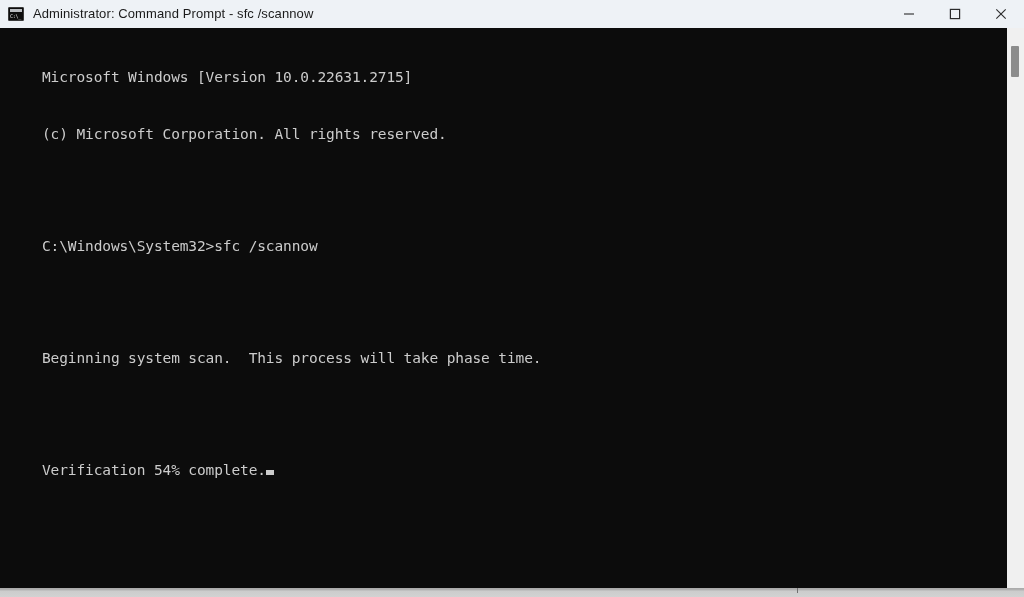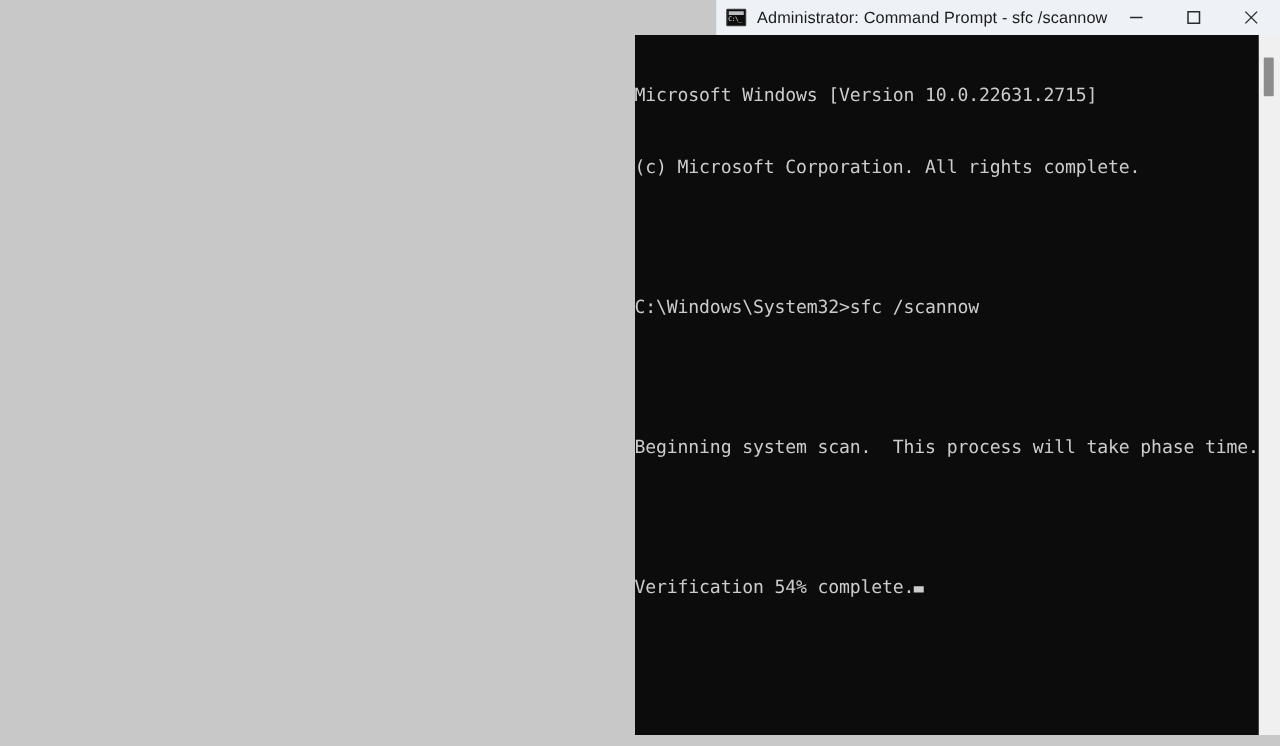--- a/index.html
+++ b/index.html
@@ -14,21 +14,20 @@
     font-family: "Liberation Sans", sans-serif;
   }
 
   .window {
     position: relative;
     width: 1024px;
     height: 597px;
     background: #c8c8c8;
     display: flex;
     flex-direction: column;
-    align-items: flex-end;
   }
 
   
   .titlebar {
     position: relative;
     height: 28px;
     min-height: 28px;
     background: #eef2f6;
     display: flex;
     align-items: center;
@@ -113,20 +112,21 @@
     line-height: 18.7px;
     color: #cccccc;
     letter-spacing: -0.12px;
     white-space: pre;
     padding-top: 3px;
   }
   .console-line {
     height: 18.7px;
     white-space: pre;
     position: relative;
+    margin-left: 42px;
   }
   .cursor {
     display: inline-block;
     width: 8px;
     height: 5px;
     background: #cccccc;
     vertical-align: baseline;
     margin-bottom: 0px;
   }
 
@@ -189,21 +189,21 @@
           <line x1="1.3" y1="1.3" x2="10.7" y2="10.7" stroke="#2b2b2b" stroke-width="1.1"></line>
           <line x1="10.7" y1="1.3" x2="1.3" y2="10.7" stroke="#2b2b2b" stroke-width="1.1"></line>
         </svg>
       </button>
     </div>
   </div>
 
   <div class="console-area">
     <div class="console-text">
       <div class="console-line">Microsoft Windows [Version 10.0.22631.2715]</div>
-      <div class="console-line">(c) Microsoft Corporation. All rights complete.</div>
+      <div class="console-line">(c) Microsoft Corporation. All rights reserved.</div>
       <div class="console-line"></div>
       <div class="console-line">C:\Windows\System32&gt;sfc /scannow</div>
       <div class="console-line"></div>
       <div class="console-line">Beginning system scan.  This process will take phase time.</div>
       <div class="console-line"></div>
       <div class="console-line"><span>Verification 54% complete.</span><span class="cursor"></span></div>
     </div>
 
     <div class="scrollbar">
       <div class="scroll-thumb" style="top: 18px; height: 31px;"></div>

